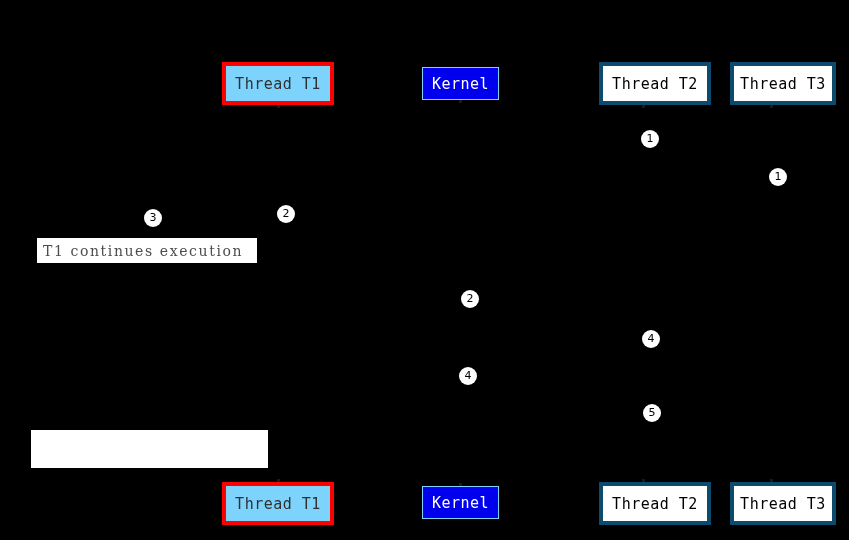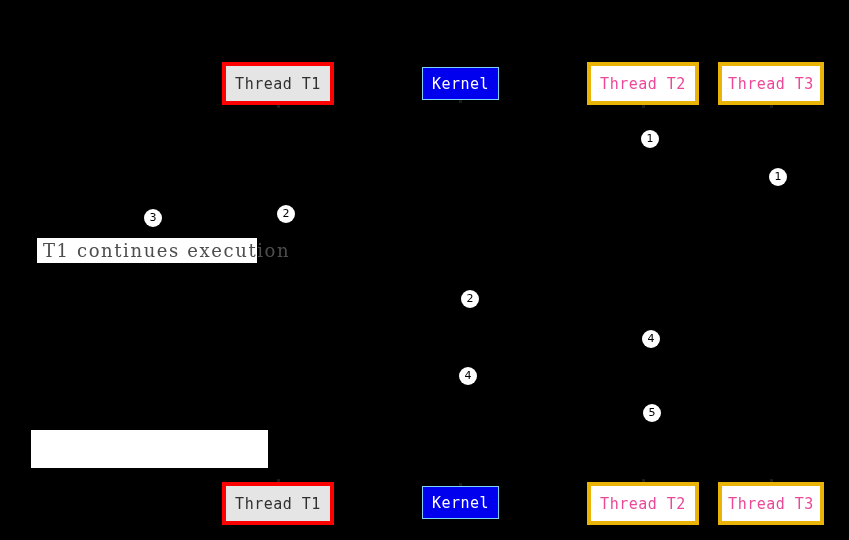--- a/index.html
+++ b/index.html
@@ -22,28 +22,29 @@
     box-sizing: border-box;
     display: flex;
     align-items: center;
     justify-content: center;
     font-family: "DejaVu Sans Mono", monospace;
     font-size: 15px;
     letter-spacing: 0.5px;
     white-space: nowrap;
   }
   .participant.thread-red {
-    background: #e5e5e5;
+    background: #7dd3fc;
     border: 4px solid #ff0000;
     color: #303030;
   }
   .participant.thread-blue {
     background: #ffffff;
-    border: 4px solid #eab308;
-    color: #ec4899;
+    border: 4px solid #0c4a6e;
+    color: #000000;
+    margin-left: 12px;
   }
   .participant.kernel {
     background: #0000ee;
     border: 1px solid #7dd3fc;
     color: #ffffff;
   }
 
   
   .lifeline {
     position: absolute;
@@ -73,21 +74,21 @@
   }
 
   
   .note {
     position: absolute;
     box-sizing: border-box;
     background: #ffffff;
     border: 1px solid #000000;
     color: #4d4d4d;
     font-family: "DejaVu Serif", serif;
-    font-size: 18px;
+    font-size: 14px;
     letter-spacing: 1.6px;
     display: flex;
     align-items: center;
     padding: 0 6px;
     white-space: nowrap;
   }
   .blank-note {
     position: absolute;
     box-sizing: border-box;
     background: #ffffff;

